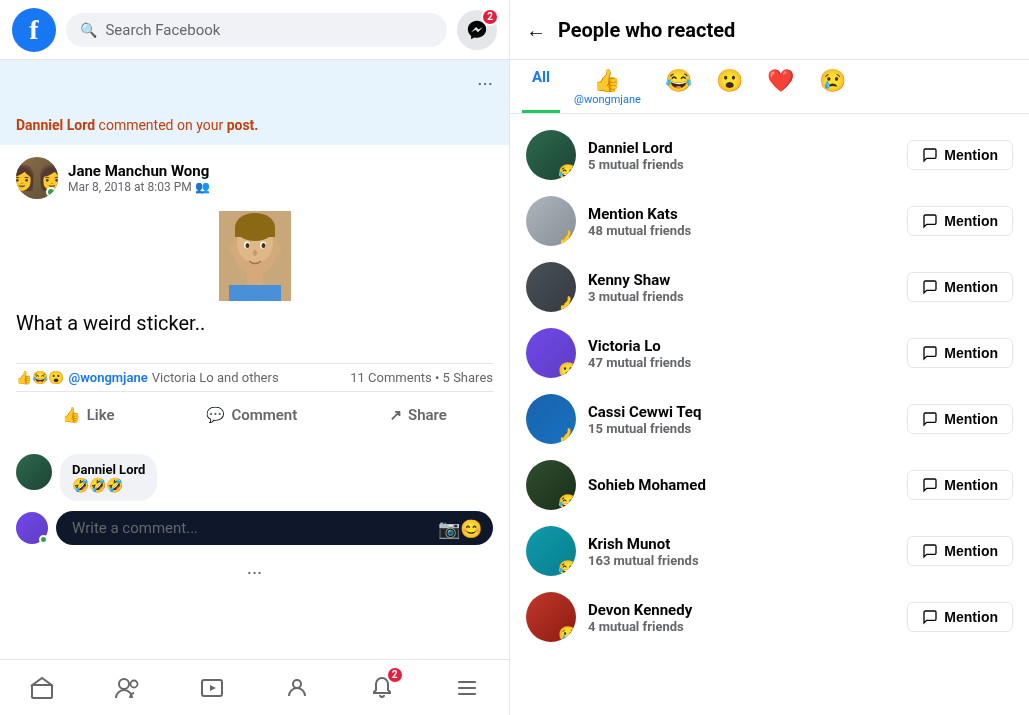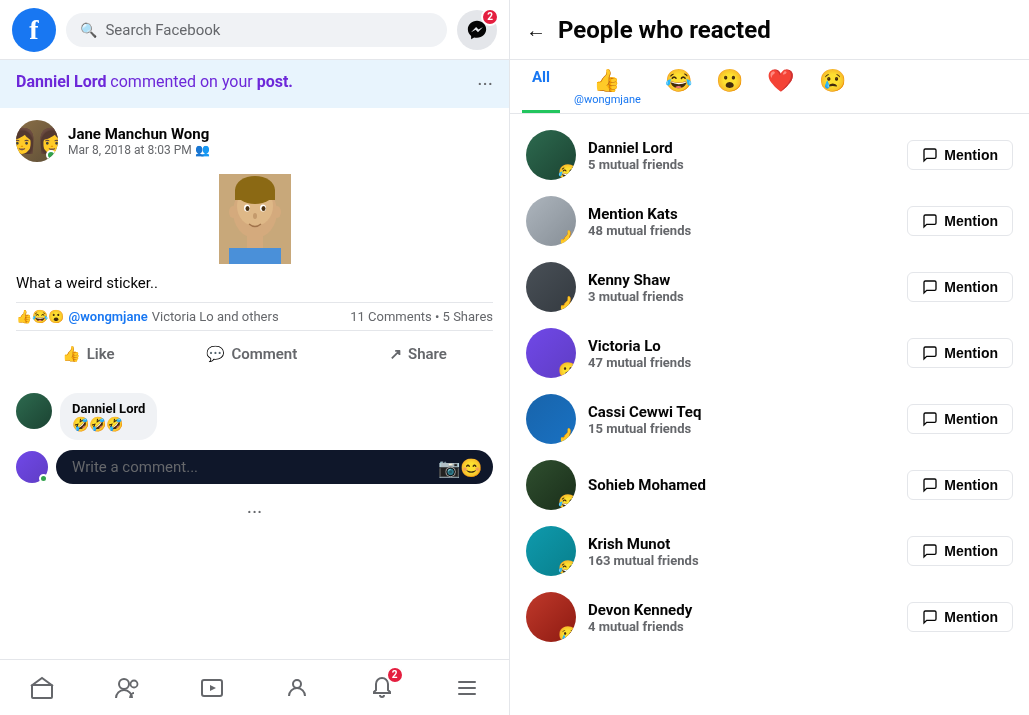--- a/index.html
+++ b/index.html
@@ -13,37 +13,37 @@
     .fb-logo { width: 44px; height: 44px; background: #1877f2; border-radius: 50%; display: flex; align-items: center; justify-content: center; color: #fff; font-size: 26px; font-weight: bold; flex-shrink: 0; }
     .search-bar { flex: 1; display: flex; align-items: center; background: #f0f2f5; border-radius: 20px; padding: 8px 14px; gap: 8px; }
     .search-icon { color: #65676b; font-size: 14px; }
     .search-text { color: #65676b; font-size: 15px; }
     .messenger-icon { width: 40px; height: 40px; background: #e4e6ea; border-radius: 50%; display: flex; align-items: center; justify-content: center; position: relative; cursor: pointer; }
     .messenger-icon svg { width: 22px; height: 22px; fill: #050505; }
     .badge { position: absolute; top: -2px; right: -2px; background: #e41e3f; color: #fff; border-radius: 10px; font-size: 10px; font-weight: bold; width: 18px; height: 18px; display: flex; align-items: center; justify-content: center; border: 2px solid #fff; }
 
     
     .notification-bar { background: #e8f4fd; padding: 12px 16px; display: flex; justify-content: space-between; align-items: flex-start; }
-    .notification-text { font-size: 16px; color: #6d28d9; }
+    .notification-text { font-size: 14px; color: #c2410c; margin-top: 45px; }
     .notification-text strong { font-weight: 700; }
     .notification-dots { color: #65676b; font-size: 20px; cursor: pointer; }
 
     
     .post { padding: 12px 16px; background: #fff; }
     .post-header { display: flex; align-items: center; gap: 10px; margin-bottom: 12px; }
     .avatar { width: 42px; height: 42px; border-radius: 50%; background: #ccc; overflow: hidden; position: relative; flex-shrink: 0; }
     .avatar-jane { background: linear-gradient(135deg, #8B6F47, #5D4E37); display: flex; align-items: center; justify-content: center; }
     .avatar-jane::after { content: '👩'; font-size: 24px; }
     .online-dot { position: absolute; bottom: 2px; right: 2px; width: 10px; height: 10px; background: #31a24c; border-radius: 50%; border: 2px solid #fff; }
     .post-meta { flex: 1; }
     .post-author { font-size: 15px; font-weight: 700; color: #050505; }
     .post-time { font-size: 12px; color: #65676b; display: flex; align-items: center; gap: 4px; }
     .post-image-container { display: flex; justify-content: center; margin-bottom: 10px; }
     .mark-img { width: 72px; height: 90px; background: linear-gradient(180deg, #c8a882 0%, #a0785a 60%, #5a3825 100%); display: flex; align-items: center; justify-content: center; font-size: 36px; }
-    .post-text { font-size: 15px; color: #050505; margin-bottom: 10px; }
+    .post-text { font-size: 20px; color: #050505; margin-bottom: 28px; }
     .reactions-row { display: flex; justify-content: space-between; align-items: center; padding: 6px 0; border-top: 1px solid #e4e6ea; border-bottom: 1px solid #e4e6ea; margin-bottom: 4px; }
     .reactions-left { display: flex; align-items: center; gap: 4px; font-size: 13px; color: #65676b; }
     .reactions-right { font-size: 13px; color: #65676b; }
     .action-bar { display: flex; justify-content: space-around; padding: 4px 0; }
     .action-btn { display: flex; align-items: center; gap: 6px; padding: 6px 20px; border-radius: 4px; cursor: pointer; font-size: 15px; color: #65676b; font-weight: 600; }
 
     
     .comment-section { padding: 8px 16px; background: #fff; }
     .comment { display: flex; gap: 8px; margin-bottom: 10px; }
     .comment-avatar { width: 36px; height: 36px; border-radius: 50%; background: #b0c4de; flex-shrink: 0; display: flex; align-items: center; justify-content: center; font-size: 18px; }
@@ -57,21 +57,21 @@
 
     
     .bottom-nav { margin-top: auto; display: flex; justify-content: space-around; align-items: center; padding: 8px 0; border-top: 1px solid #e4e6ea; background: #fff; height: 56px; }
     .nav-item { display: flex; align-items: center; justify-content: center; width: 60px; height: 40px; border-radius: 8px; cursor: pointer; position: relative; color: #65676b; font-size: 22px; }
     .nav-badge { position: absolute; top: -2px; right: 8px; background: #e41e3f; color: #fff; border-radius: 10px; font-size: 10px; font-weight: bold; width: 18px; height: 18px; display: flex; align-items: center; justify-content: center; border: 2px solid #fff; }
 
     
     .right-panel { width: 519px; background: #fff; display: flex; flex-direction: column; }
     .right-header { display: flex; align-items: center; padding: 14px 16px; border-bottom: 1px solid #e4e6ea; gap: 12px; height: 60px; }
     .back-arrow { font-size: 20px; color: #050505; cursor: pointer; }
-    .right-title { font-size: 24px; font-weight: 700; color: #050505; }
+    .right-title { font-size: 20px; font-weight: 700; color: #050505; }
 
     
     .reaction-tabs { display: flex; padding: 0 12px; border-bottom: 1px solid #e4e6ea; gap: 4px; }
     .reaction-tab { display: flex; flex-direction: column; align-items: center; padding: 8px 10px 4px; cursor: pointer; border-bottom: 3px solid transparent; }
     .reaction-tab.active { border-bottom: 3px solid #22c55e; }
     .reaction-tab-emoji { font-size: 22px; }
     .reaction-tab-label { font-size: 11px; color: #1877f2; }
 
     
     .people-list { flex: 1; overflow-y: auto; padding: 8px 0; }

